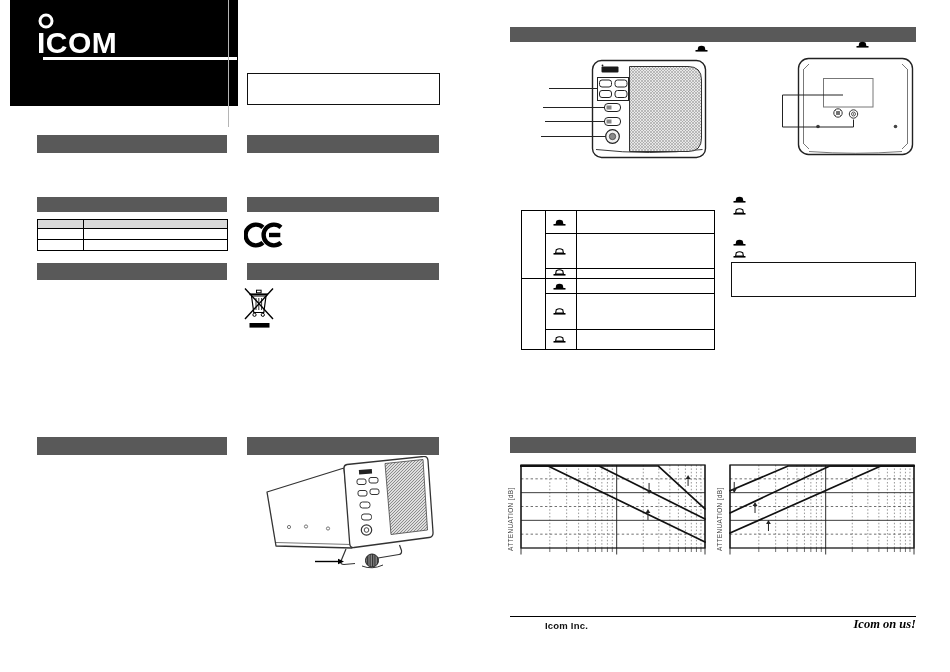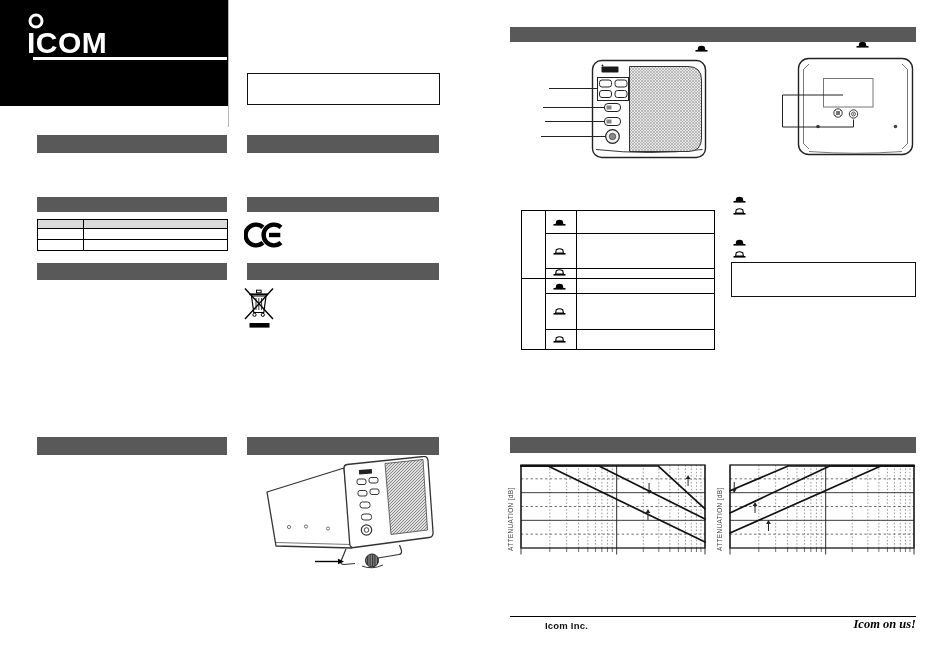--- a/index.html
+++ b/index.html
@@ -1,20 +1,20 @@
 <!DOCTYPE html>
 <html><head>
 <meta charset="utf-8">
 <style>
   html,body{margin:0;padding:0;background:#fff;}
   .page{position:relative;width:950px;height:672px;background:#fff;overflow:hidden;
         font-family:"Liberation Sans","DejaVu Sans",sans-serif;}
   .abs{position:absolute;}
   .bar{position:absolute;background:var(--bar,#595959);}
-  .blackpanel{position:absolute;left:0;top:0;width:228px;height:106px;background:var(--ink,#000);}
+  .blackpanel{position:absolute;left:10px;top:0;width:228px;height:106px;background:var(--ink,#000);}
   .whiteline{position:absolute;left:33px;top:57px;width:194px;height:2.6px;background:#fff;}
   .foldline{position:absolute;left:228px;top:0;width:1px;height:127px;background:#b5b5b5;}
   .obox{position:absolute;background:#fff;border:1.4px solid #111;}
   table.spec{border-collapse:collapse;}
   table.spec td{border:1.1px solid #000;padding:0;}
   .spec .hd td{background:var(--thbg,#d9d9d9);height:8px;}
   .spec .rw td{height:10px;background:#fff;}
   .rtable{position:absolute;left:521px;top:210px;width:192px;height:138px;border:1.3px solid #000;background:#fff;}
   .rtable .v{position:absolute;top:0;bottom:0;width:1.1px;background:#000;}
   .rtable .h{position:absolute;height:1.1px;background:#000;}

